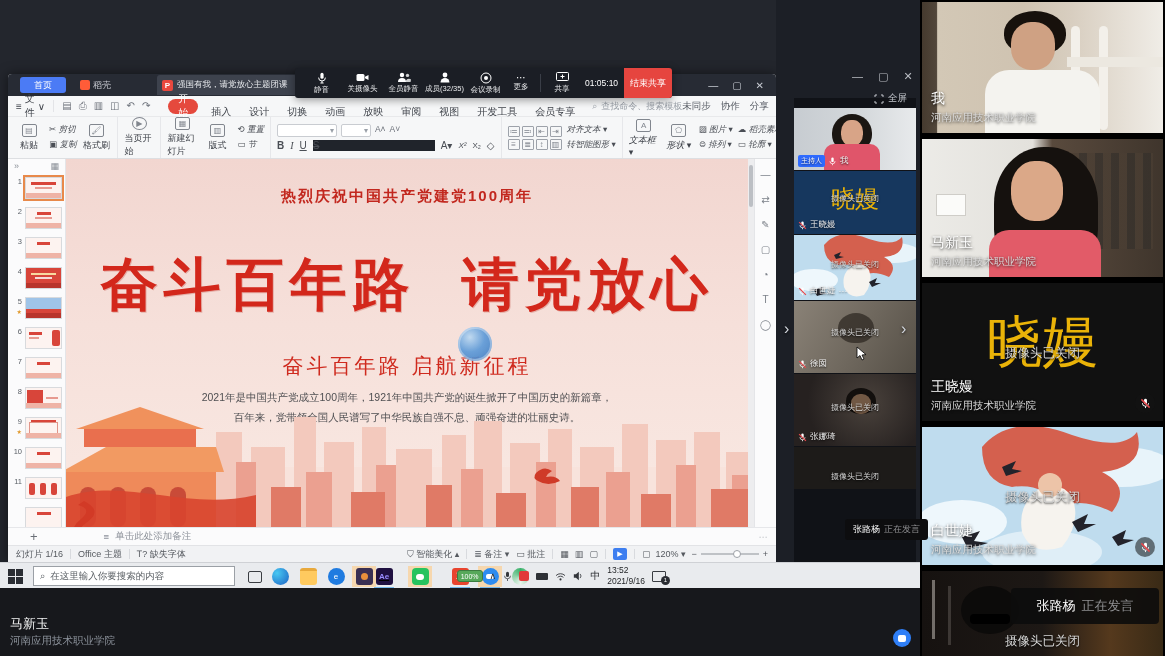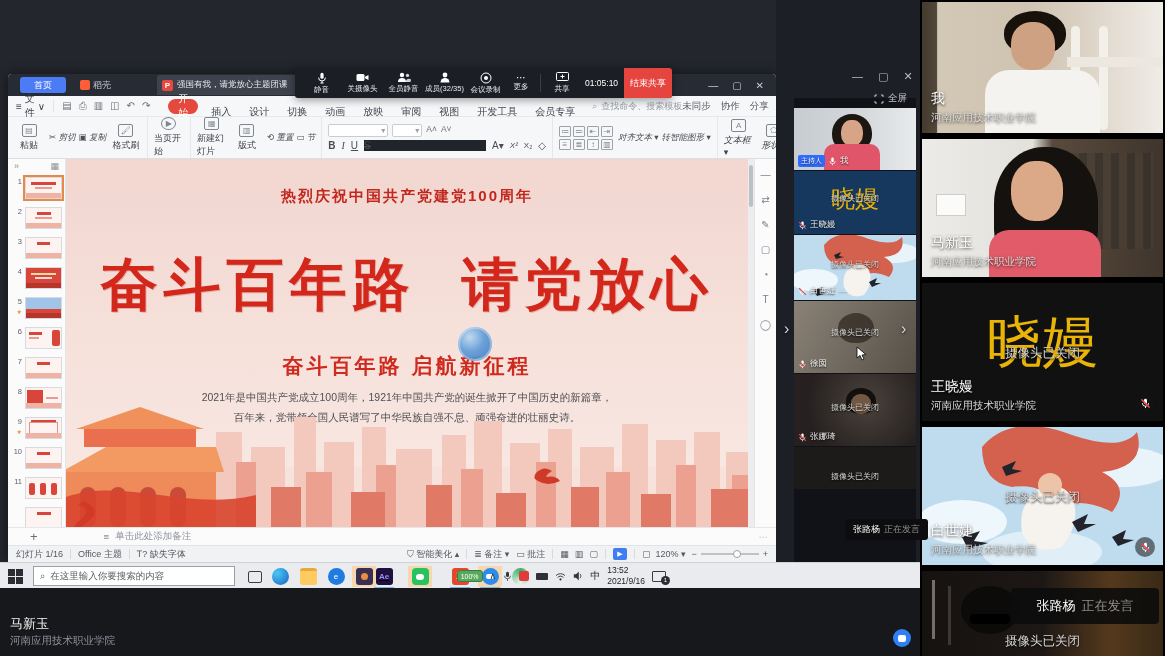--- a/index.html
+++ b/index.html
@@ -33,21 +33,21 @@
   .menu-item{padding:0 9px;white-space:nowrap;margin-top:11px;}
   .cmd-search{display:flex;align-items:center;gap:4px;color:#9aa0a8;font-size:9px;margin-left:8px;white-space:nowrap;}
   .menu-right{margin-left:auto;display:flex;align-items:center;gap:10px;padding-right:8px;color:#565b63;font-size:9.5px;white-space:nowrap;}
 
   #wps-toolrow{position:absolute;left:0;top:43px;width:768px;height:42px;background:#f6f7f8;border-bottom:1px solid #dddfe2;
                display:flex;align-items:stretch;font-size:9px;color:#3f434a;}
   .tgroup{display:flex;align-items:center;gap:5px;padding:3px 6px;border-right:1px solid #e6e7ea;}
   .bigbtn{display:flex;flex-direction:column;align-items:center;justify-content:center;gap:2px;min-width:30px;}
   .gi{width:15px;height:13px;border:1.2px solid #81868e;border-radius:2px;display:flex;align-items:center;justify-content:center;
       font-size:8px;color:#81868e;}
-  .ministack{display:flex;flex-direction:row;gap:3px;font-size:8.5px;color:#4a4e55;}
+  .ministack{display:flex;flex-direction:column;gap:3px;font-size:8.5px;color:#4a4e55;}
   .ministack span{white-space:nowrap;}
   .fontbox{width:60px;height:13px;border:1px solid #c9ccd1;background:#fff;border-radius:2px;color:#9aa0a8;font-size:8px;
            display:flex;align-items:center;justify-content:flex-end;padding:0 2px;}
   .fmt{display:flex;gap:6px;align-items:center;font-size:10px;color:#4a4e55;}
   .fmt i{font-style:normal;}
   .fmt .it{font-style:italic;font-family:"Liberation Serif","DejaVu Serif",serif;}
   .fmt .ul{text-decoration:underline;}
   .fmt .st{text-decoration:line-through;}
   .tinygrid{display:grid;grid-template-columns:repeat(4,12px);grid-auto-rows:11px;gap:2px;color:#81868e;font-size:8px;}
   .tinygrid b{font-weight:normal;border:1px solid #9da2aa;border-radius:1px;display:flex;align-items:center;justify-content:center;}
@@ -74,21 +74,21 @@
   .tm.v11 .c1{left:8%;} .tm.v11 .c2{left:40%;} .tm.v11 .c3{left:72%;}
   .tm.v9 .box{left:8%;top:20%;width:84%;height:60%;border:1px solid #e0958a;}
 
   
   #slidearea{position:absolute;left:58px;top:85px;width:682px;height:368px;overflow:hidden;
              background:linear-gradient(180deg,#f2d6d0 0%,#f6e0da 45%,#f9e9e3 100%);}
   .sl-banner{position:absolute;left:0;top:28px;width:100%;text-align:center;color:#c2271e;font-size:15px;font-weight:bold;letter-spacing:2px;}
   .sl-title{position:absolute;left:0;top:88px;width:100%;text-align:center;color:#d3271b;font-size:57px;font-weight:bold;
             letter-spacing:6px;word-spacing:26px;font-family:"Liberation Serif","DejaVu Serif",serif;
             text-shadow:1px 1px 0 rgba(180,30,20,.25);}
-  .sl-sub{position:absolute;left:0;top:193px;width:100%;text-align:center;color:#cf2a1e;font-size:21px;font-weight:bold;letter-spacing:3px;}
+  .sl-sub{position:absolute;left:0;top:193px;width:100%;text-align:center;color:#cf2a1e;font-size:21px;font-weight:normal;letter-spacing:3px;}
   .sl-body{position:absolute;left:0;top:228px;width:100%;text-align:center;color:#4f4f52;font-size:10.5px;line-height:1.95;}
   .bluedot{position:absolute;left:392px;top:168px;width:34px;height:34px;border-radius:50%;
            background:radial-gradient(circle at 35% 30%,#bcd9f2 0%,#5f9bd8 45%,#3c78c0 100%);opacity:.92;
            box-shadow:0 0 0 2px rgba(255,255,255,.35) inset;}
   .skyline{position:absolute;left:0;bottom:0;width:100%;height:150px;}
 
   #slide-scroll{position:absolute;left:740px;top:85px;width:6px;height:368px;background:#ededef;}
   #slide-scroll .thumb{position:absolute;left:1px;top:6px;width:4px;height:42px;border-radius:2px;background:#bcbfc4;}
   #sidetools{position:absolute;left:746px;top:85px;width:22px;height:368px;background:#fbfbfc;border-left:1px solid #e4e5e8;
              display:flex;flex-direction:column;align-items:center;gap:14px;padding-top:10px;color:#7d828a;font-size:10px;}

